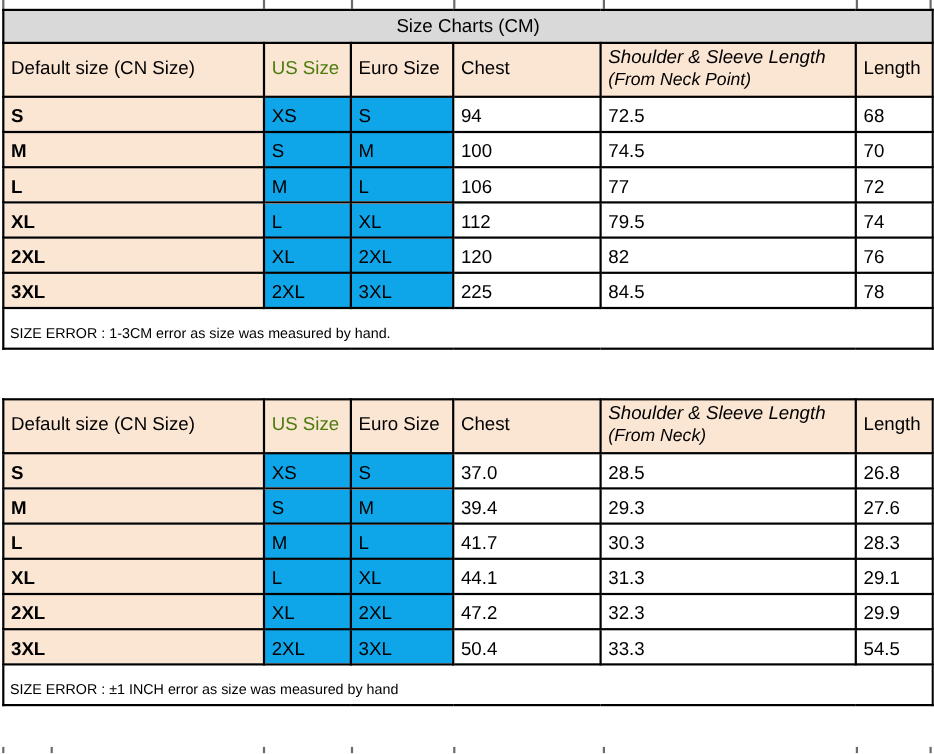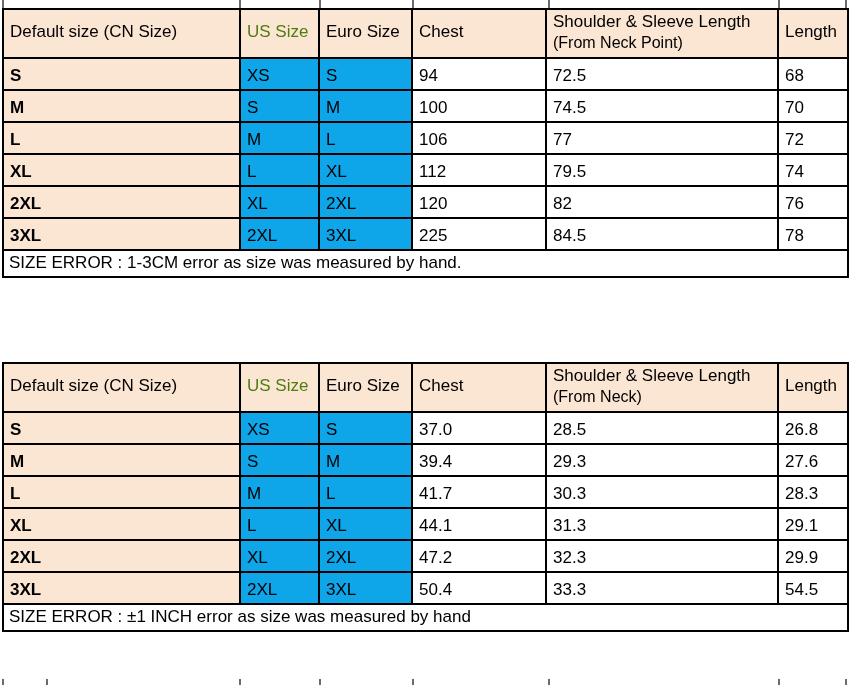--- a/index.html
+++ b/index.html
@@ -18,29 +18,29 @@
     font-size:17px;font-weight:normal;text-align:left;
     padding:0 0 3px 6px;vertical-align:bottom;
   }
   tr.title-row td{
     background:#d9d9d9;text-align:center;vertical-align:middle;
     height:28px;padding:0;font-size:17px;
   }
   tr.header-row th{background:#fbe5d3;height:44px;vertical-align:middle;}
   th.col-default{font-weight:bold;font-size:18px;}
   th.col-us{color:#4d7c0f;}
-  th.col-shoulder{text-align:center;padding:0 2px 2px 2px;line-height:1.25;}
+  th.col-shoulder{text-align:center;padding:0 2px 2px 2px;line-height:1.25;font-style:italic;}
   th.col-shoulder .sub{display:block;font-size:16px;}
   tr.data-row{height:32px;}
   tr.data-row td.c0{font-weight:bold;background:#fbe5d3;}
   tr.data-row td.c1,tr.data-row td.c2{background:#0ea5e9;}
   tr.data-row td.c3,tr.data-row td.c4,tr.data-row td.c5{background:#ffffff;margin-left:20px;}
   tr.note-row td{
-    height:23px;font-size:17px;vertical-align:middle;background:#ffffff;
-    padding:0 0 2px 5px;
+    height:23px;font-size:13px;vertical-align:middle;background:#ffffff;
+    padding:10px 0 2px 5px;
   }
   .edge-tick{position:absolute;width:2px;background:#6b6b6b;}
   .edge-tick.top{top:0;height:8px;}
   .edge-tick.bottom{bottom:0;height:6px;}
 </style>
 </head>
 <body>
 
 <div id="screen">
 
@@ -57,20 +57,23 @@
   <table id="table-cm" class="size-chart">
     <colgroup>
       <col style="width:237px">
         <col style="width:79px">
         <col style="width:93px">
       <col style="width:134px">
         <col style="width:232px">
         <col style="width:70px">
     </colgroup>
     <tbody>
+      <tr class="title-row">
+        <td colspan="6">Size Charts (CM)</td>
+      </tr>
       <tr class="header-row">
         <th class="col-default">Default size (CN Size)</th>
         <th class="col-us">US Size</th>
         <th class="col-euro">Euro Size</th>
         <th class="col-chest">Chest</th>
         <th class="col-shoulder">
           <span>Shoulder &amp; Sleeve Length</span>
           <span class="sub">(From Neck Point)</span>
         </th>
         <th class="col-length">Length</th>

